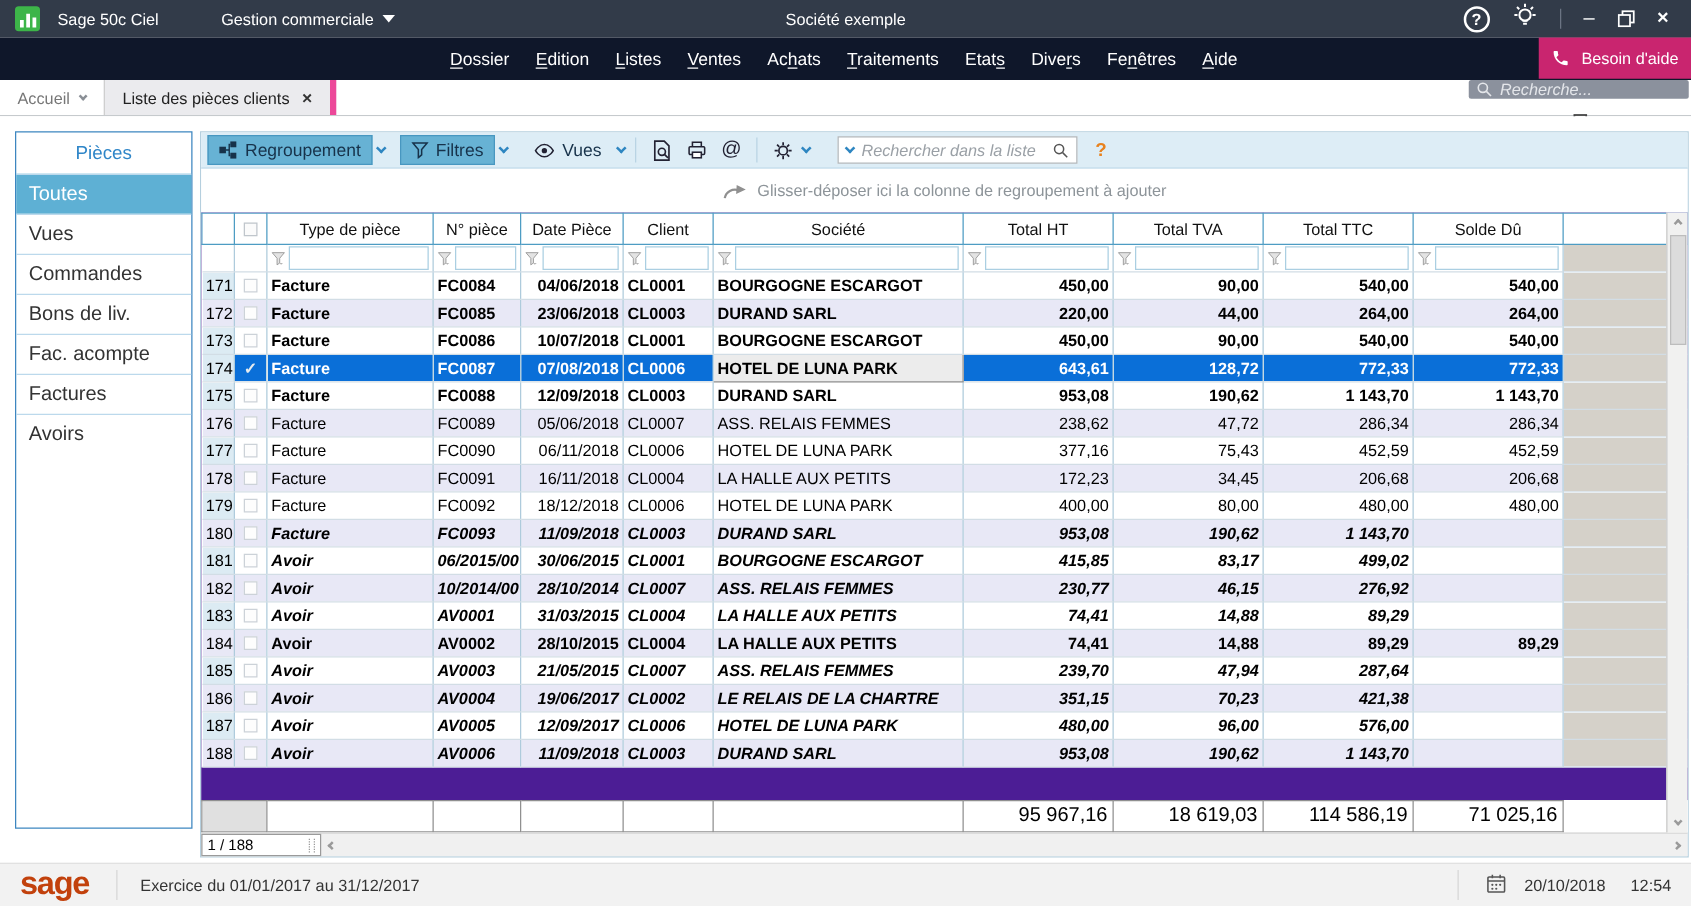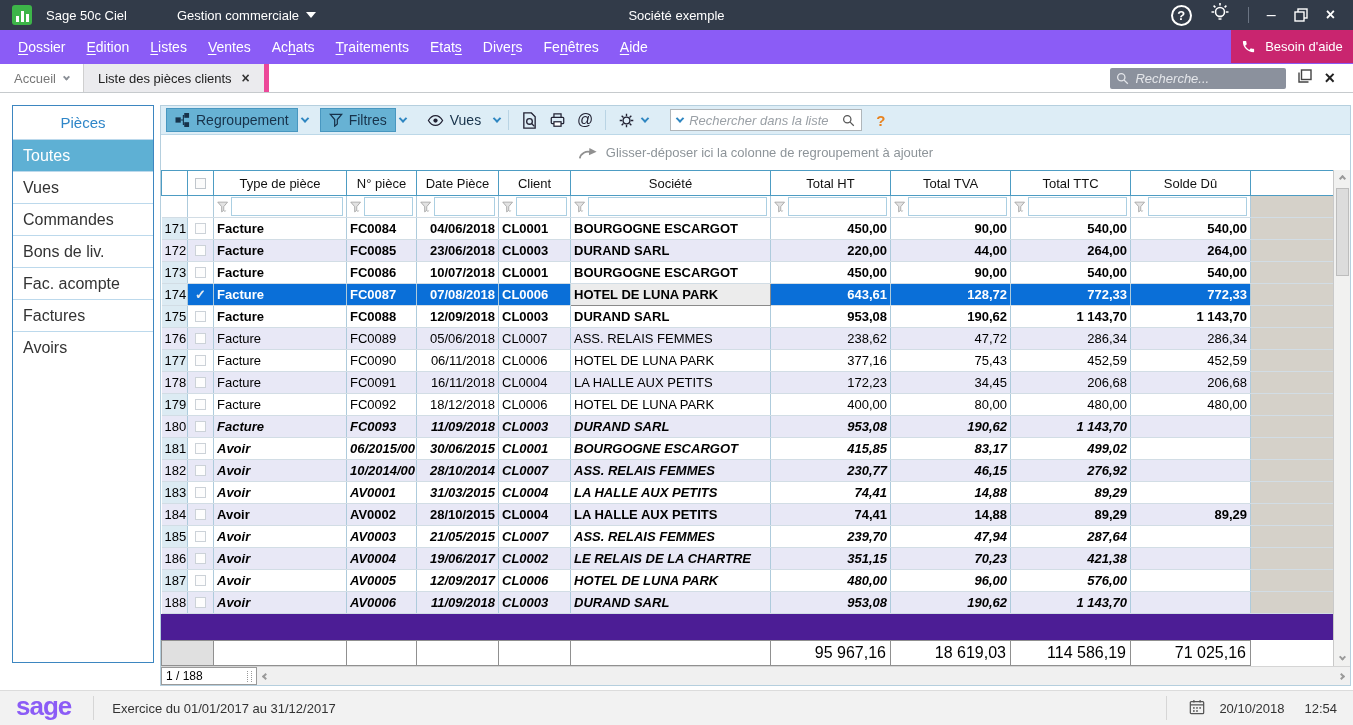--- a/index.html
+++ b/index.html
@@ -14,33 +14,33 @@
   .tb-app { font-size:13px; margin-left:4px; }
   .tb-module { font-size:13px; margin-left:40px; display:flex; align-items:center; gap:7px; cursor:default; }
   .tri-down { width:0; height:0; border-left:5px solid transparent; border-right:5px solid transparent; border-top:6px solid #fff; }
   .tb-center { position:absolute; left:0; right:0; text-align:center; font-size:13px; pointer-events:none; }
   .tb-right { margin-left:auto; display:flex; align-items:center; gap:18px; padding-right:18px; position:relative; z-index:2; }
   .circ-help { width:21px; height:21px; border:2px solid #fff; border-radius:50%; display:flex; align-items:center; justify-content:center; font-size:13px; font-weight:bold; }
   .tb-sep { width:1px; height:16px; background:#6b7483; }
   .wc { font-size:16px; line-height:16px; display:flex; align-items:center; }
 
   
-  .menubar { height:34px; background:#8b5cf6; display:flex; align-items:center; flex:0 0 auto; position:relative; }
+  .menubar { height:34px; background:#0f172a; display:flex; align-items:center; flex:0 0 auto; position:relative;justify-content:center; }
   .menu-items { display:flex; align-items:center; gap:0; padding-left:18px; }
   .menu-item { color:#fff; font-size:14px; padding:0 21px 0 0; cursor:default; }
   .menu-item u { text-underline-offset:2px; }
   .help-btn { position:absolute; right:0; top:0; height:33px; width:122px; background:#c9256f; color:#fff; font-size:13px; display:flex; align-items:center; justify-content:center; gap:9px; cursor:default; }
 
   
   .tabbar { height:29px; background:#fff; border-bottom:1px solid #c6cacd; display:flex; align-items:stretch; flex:0 0 auto; position:relative; }
   .tab { display:flex; align-items:center; gap:8px; padding:0 14px; font-size:13px; color:#555; }
   .tab.home { color:#777; }
   .tab.active { background:#ebebee; border-left:1px solid #cfcfcf; border-right:5px solid #ec4899; color:#222; }
   .tab-close { color:#333; font-size:14px; font-weight:bold; margin-left:2px; }
-  .tab-right { margin-left:auto; display:flex; align-items:center; gap:12px; padding-right:18px; }
+  .tab-right { margin-left:auto; display:flex; align-items:center; gap:12px; padding-right:2px;flex-direction:column; }
   .search-pill { width:176px; height:21px; background:#8b919d; border-radius:2px; display:flex; align-items:center; padding:0 6px; gap:6px; }
   .search-pill input { flex:1; background:transparent; border:none; outline:none; font-style:italic; font-size:13px; color:#f0f0f0; width:100px; font-family:"Liberation Sans",sans-serif; }
   .search-pill input::placeholder { color:#e4e6ea; font-style:italic; }
 
   
   .main { flex:1 1 auto; position:relative; background:#fff; }
 
   
   .sidebar { position:absolute; left:12px; top:12px; width:142px; height:558px; border:1px solid #3d86c0; background:#fff; }
   .sb-title { height:33px; display:flex; align-items:center; justify-content:center; color:#2f86c8; font-size:15px; }
@@ -111,21 +111,21 @@
   .grip { width:5px; height:11px; border-left:1px dotted #999; border-right:1px dotted #999; }
   .hscroll { flex:1; display:flex; align-items:center; padding:0 6px; justify-content:space-between; }
 
   .vscroll { position:absolute; right:0; top:64px; bottom:19px; width:17px; background:#f1f1f0; border-left:1px solid #c9c9c9; display:flex; flex-direction:column; align-items:center; }
   .sb-btn { height:16px; width:100%; display:flex; align-items:center; justify-content:center; }
   .sb-btn.bottom { margin-top:auto; }
   .sb-thumb { width:13px; height:88px; background:#dcdcdc; border:1px solid #bdbdbd; margin-top:2px; }
 
   
   .statusbar { height:35px; background:#f2f2f2; border-top:1px solid #dcdcdc; display:flex; align-items:center; flex:0 0 auto; font-size:13px; color:#333; }
-  .sage-word { color:#8b5cf6; font-weight:bold; font-size:26px; letter-spacing:-1px; padding:0 22px 4px 16px; }
+  .sage-word { color:#c2410c; font-weight:bold; font-size:26px; letter-spacing:-1px; padding:0 22px 4px 16px; }
   .st-sep { width:1px; height:24px; background:#d6d6d6; margin-right:18px; }
   .st-right { margin-left:auto; display:flex; align-items:center; gap:14px; padding-right:16px; }
   .st-right .st-sep2 { width:1px; height:24px; background:#d6d6d6; margin-right:8px; }
   .st-time { margin-left:6px; }
 </style>
 </head>
 <body>
 
 <div class="app">
 

